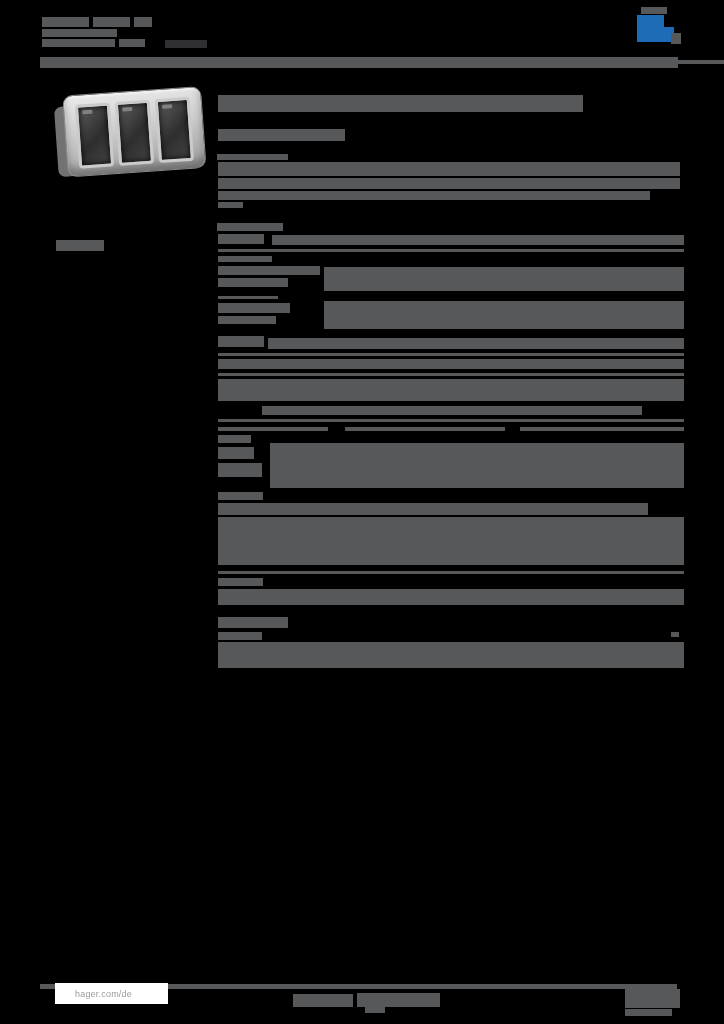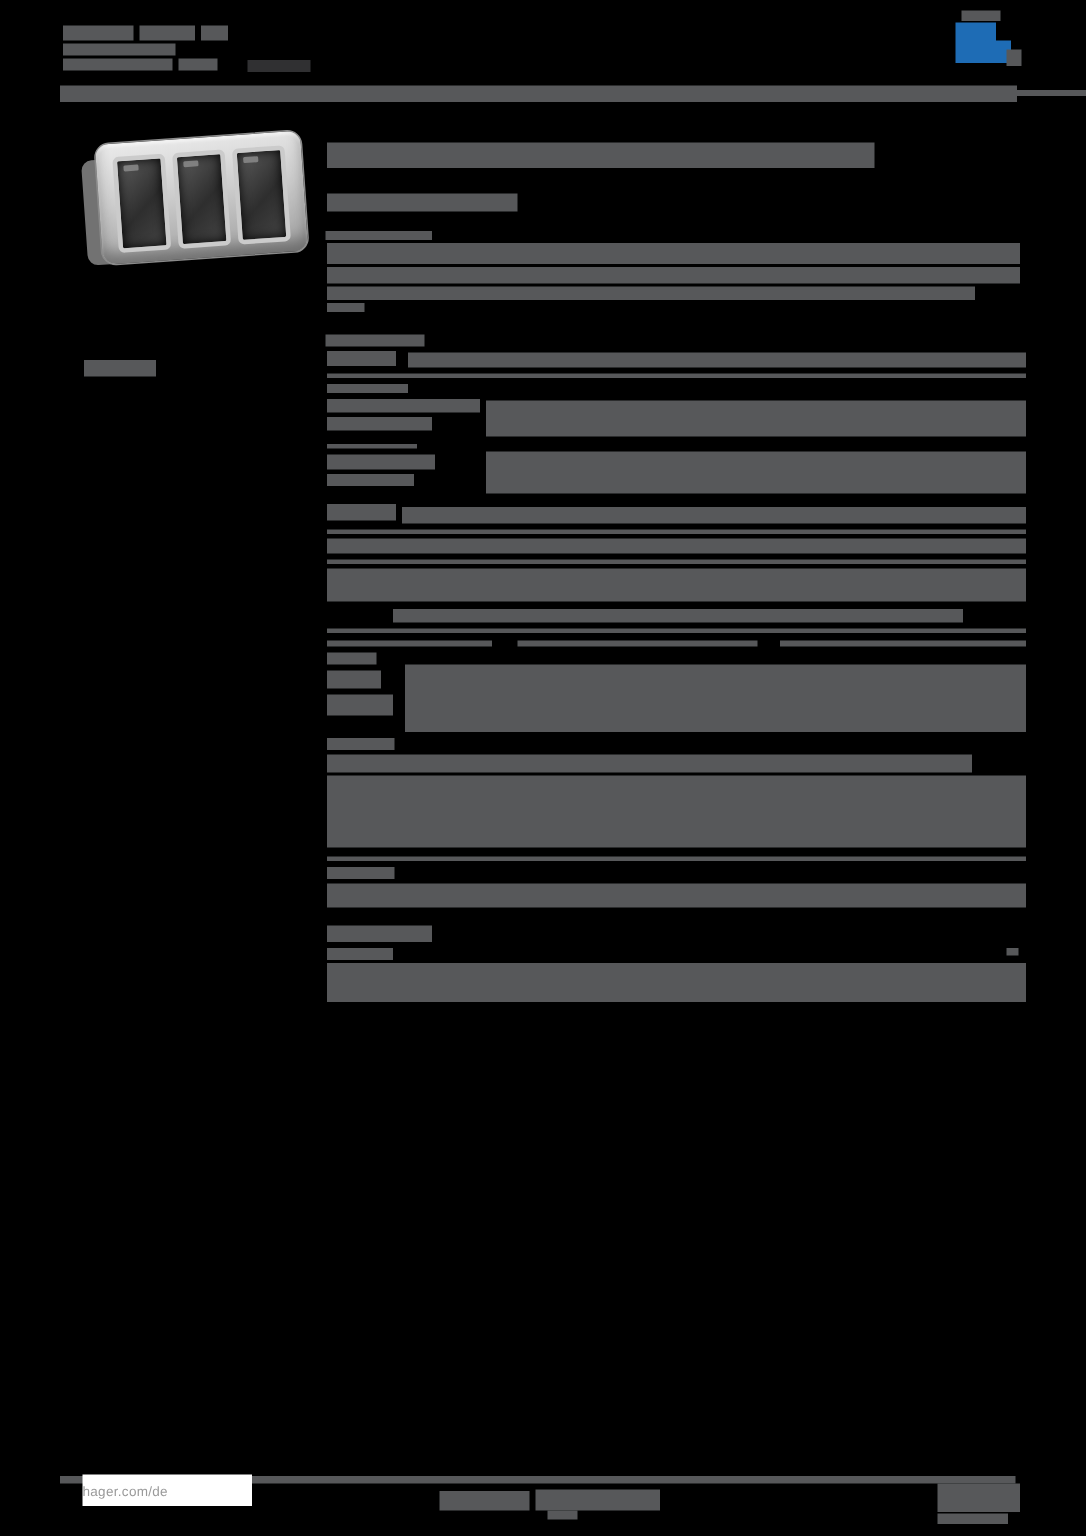--- a/index.html
+++ b/index.html
@@ -35,21 +35,21 @@
     position:relative;
   }
   .win::after{
     content:"";position:absolute;left:4px;top:3px;width:10px;height:4px;
     background:#8f8f8f;border-radius:1px;opacity:.8;
   }
 
   .paper-box{
     position:absolute;left:55px;top:983px;width:113px;height:21px;
     background:var(--paper);display:flex;align-items:center;
-    font-size:9px;color:var(--ftxt);padding-left:0;box-sizing:border-box;
+    font-size:9px;color:var(--ftxt);padding-left:20px;box-sizing:border-box;
     letter-spacing:.2px;text-decoration:none;
   }
 </style>
 </head>
 <body>
 
 <div id="page">
 
   <div>
     <div class="rd" style="left:42px;top:17px;width:47px;height:10px;"></div>

